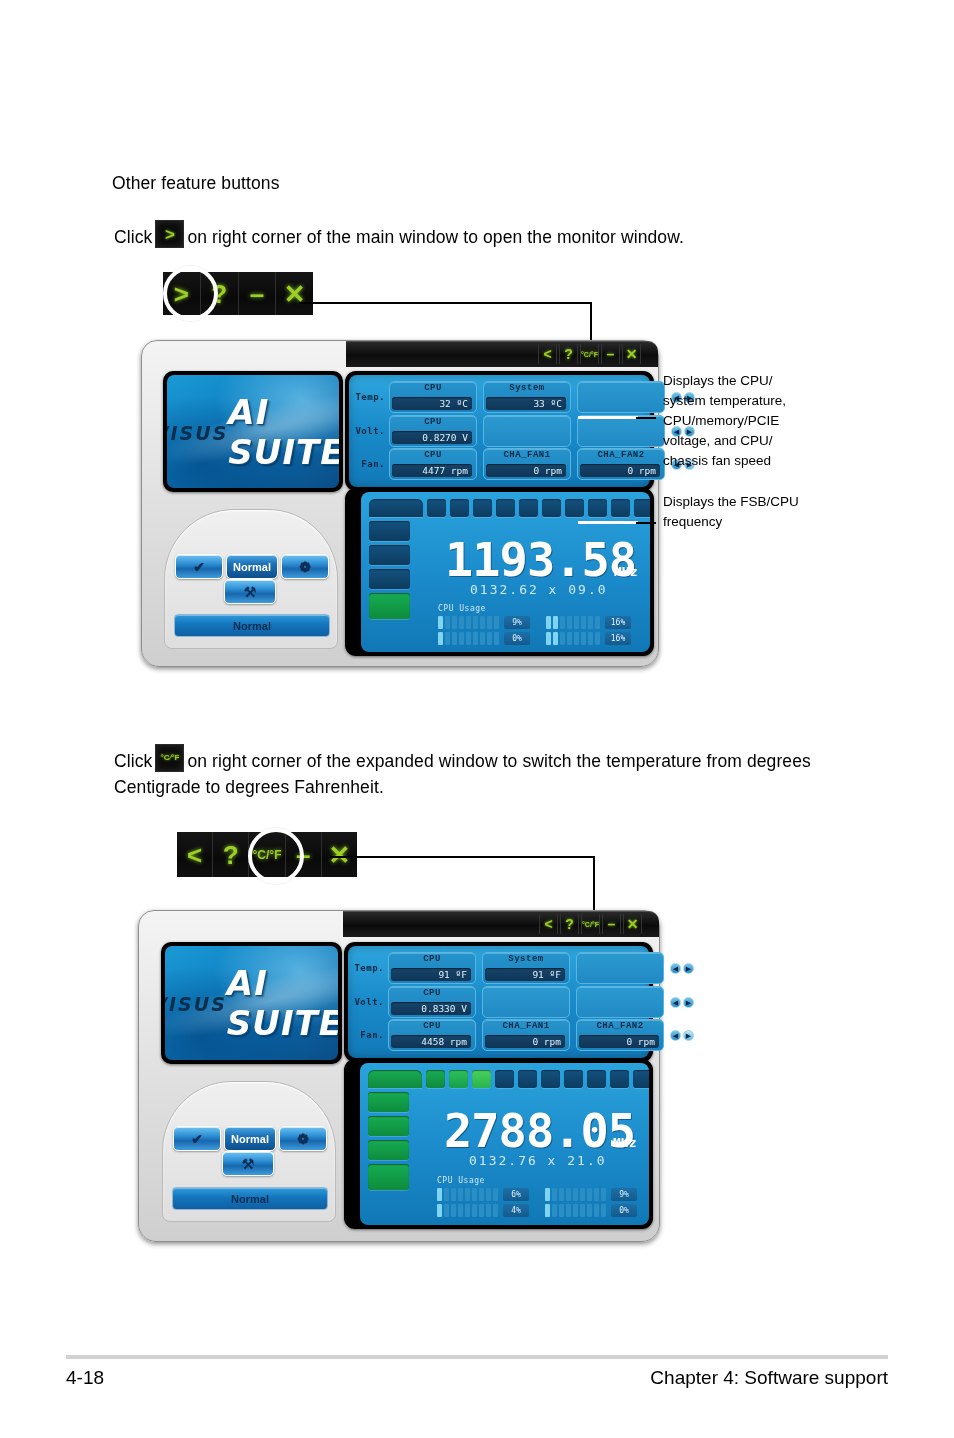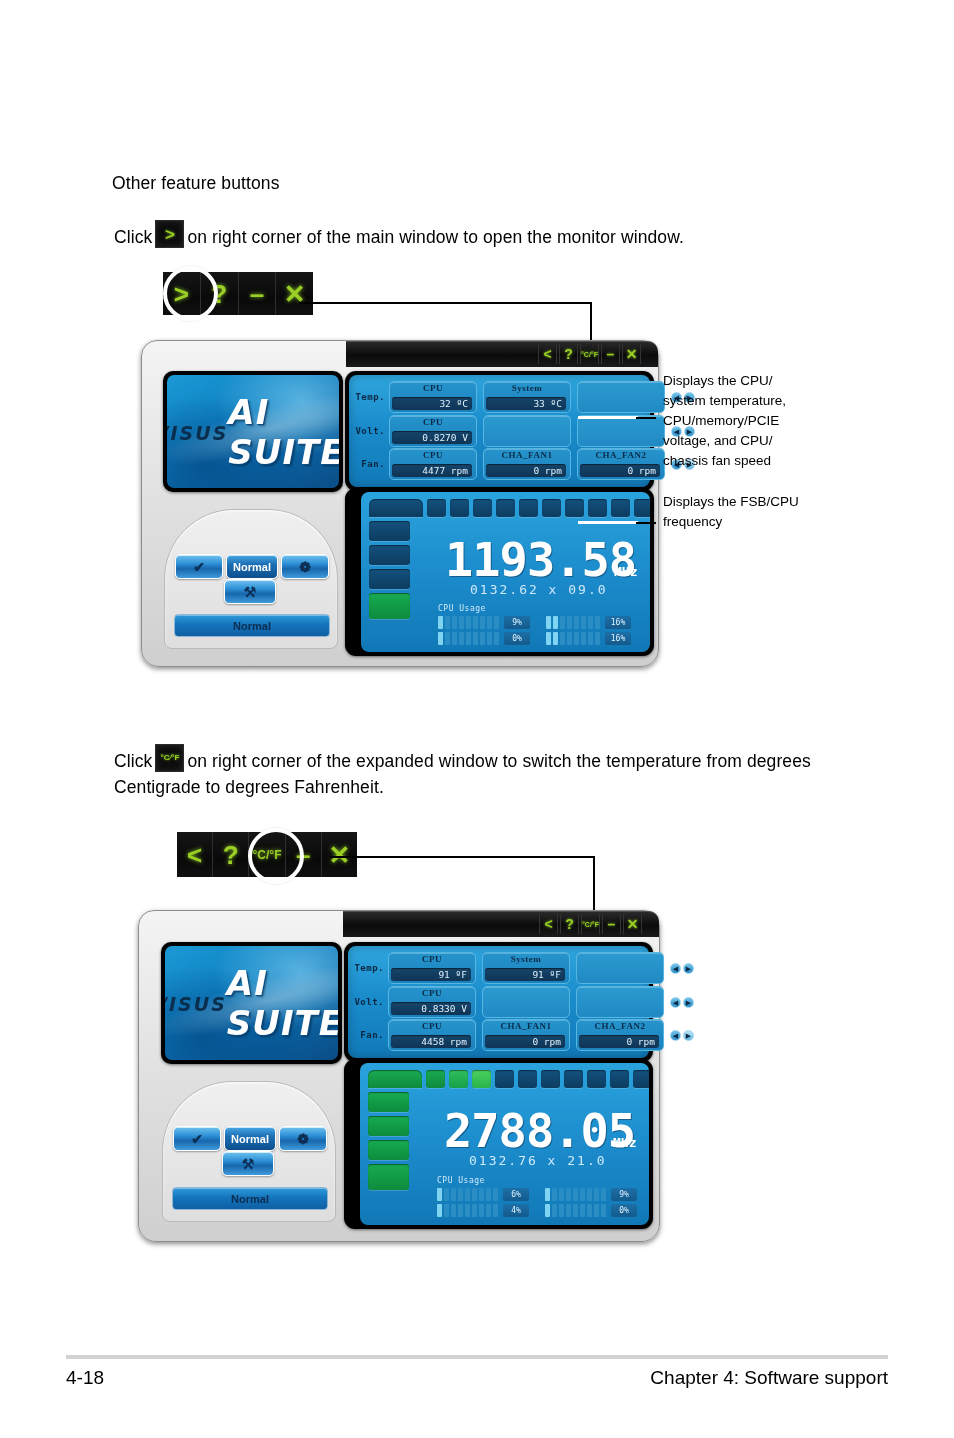--- a/index.html
+++ b/index.html
@@ -145,21 +145,21 @@
   }
   .mon-cell{
     width:86px;height:30px;margin-right:6px;border-radius:5px;
     background:linear-gradient(180deg,#2694cc,#1b81bd);
     border:1px solid #55b6e2;position:relative;
     box-shadow:inset 0 1px 0 rgba(255,255,255,.25);
   }
   .mon-cell .cap{
     position:absolute;left:0;right:0;top:1px;text-align:center;
     color:#0a2b47;font-size:9px;font-weight:bold;
-    font-family:Liberation Serif, serif;letter-spacing:.5px;
+    font-family:Liberation Mono, monospace;letter-spacing:.5px;
   }
   .mon-cell .val{
     position:absolute;left:2px;right:4px;bottom:2px;height:13px;border-radius:3px;
     background:linear-gradient(180deg,#16456b,#0f3556);
     color:#dff0fb;font-size:9.5px;font-family:"DejaVu Sans Mono",monospace;
     text-align:right;line-height:13px;padding-right:4px;
     box-shadow:inset 0 1px 1px rgba(0,0,0,.5);
   }
   .mon-cell.empty .val{background:transparent;box-shadow:none;}
   .mon-cell.empty{background:linear-gradient(180deg,#2b9ad0,#2189c4);}

